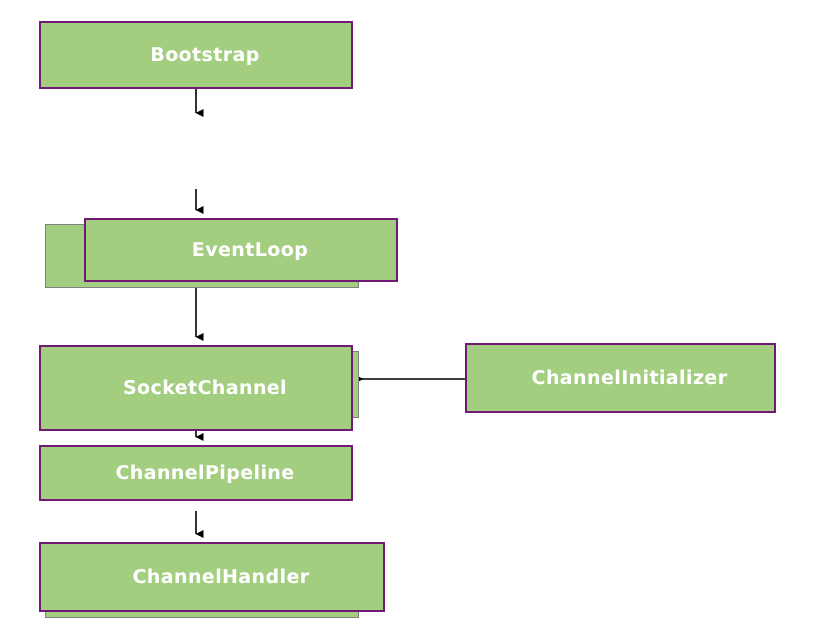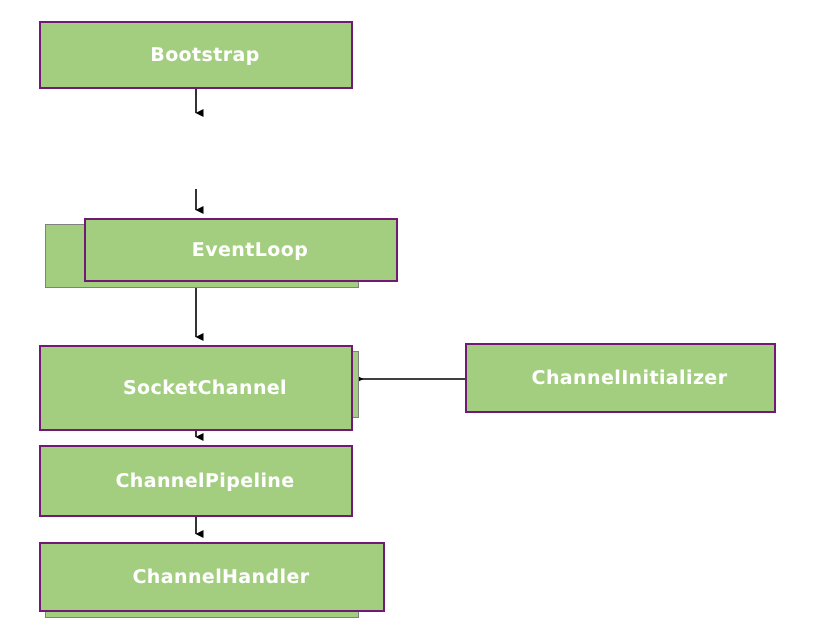--- a/index.html
+++ b/index.html
@@ -87,21 +87,21 @@
   <div class="node-stack-layer" style="left:45px; top:224px; width:314px; height:64px; z-index:1;"></div>
   <div class="node" style="left:39px; top:218px; width:314px; height:64px; z-index:3;margin-left:45px;">
     <span>EventLoop</span>
   </div>
 
   <div class="node-stack-layer" style="left:45px; top:351px; width:314px; height:67px; z-index:1;"></div>
   <div class="node" style="left:39px; top:345px; width:314px; height:86px; z-index:3;">
     <span>SocketChannel</span>
   </div>
 
-  <div class="node" style="left:39px; top:445px; width:314px; height:72px; z-index:3;">
+  <div class="node" style="left:39px; top:445px; width:314px; height:56px; z-index:3;">
     <span>ChannelPipeline</span>
   </div>
 
   <div class="node-stack-layer" style="left:45px; top:548px; width:314px; height:70px; z-index:1;"></div>
   <div class="node" style="left:39px; top:542px; width:346px; height:70px; z-index:3;">
     <span>ChannelHandler</span>
   </div>
 
   <div class="node" style="left:465px; top:343px; width:311px; height:70px; z-index:3;">
     <span>ChannelInitializer</span>

